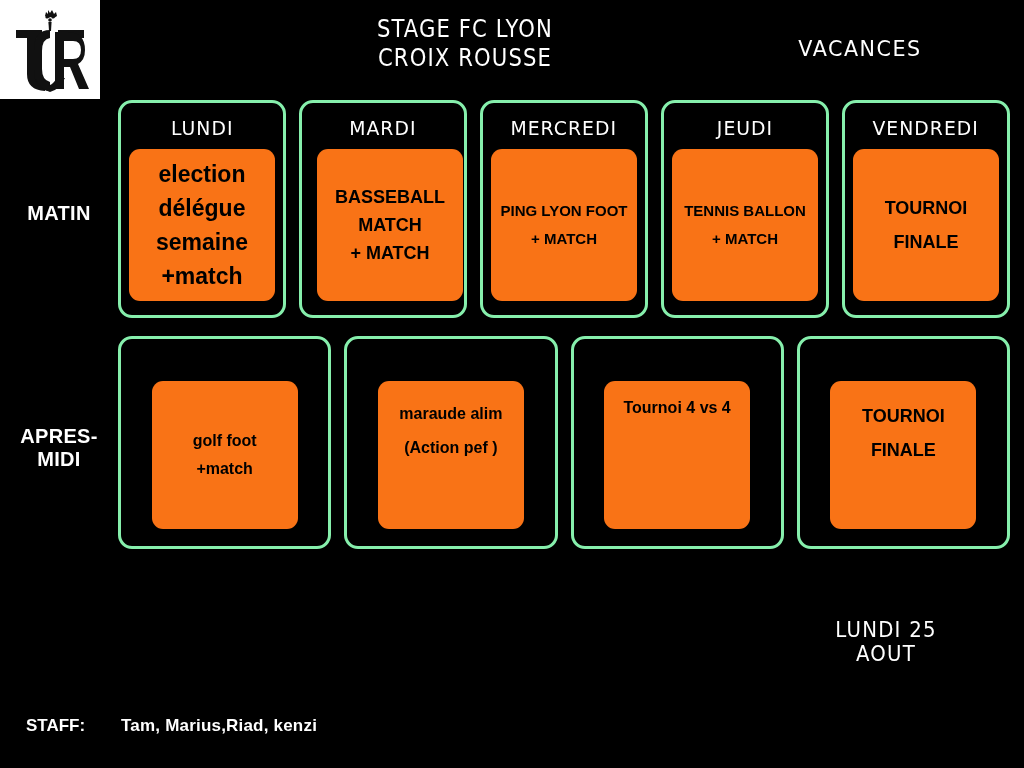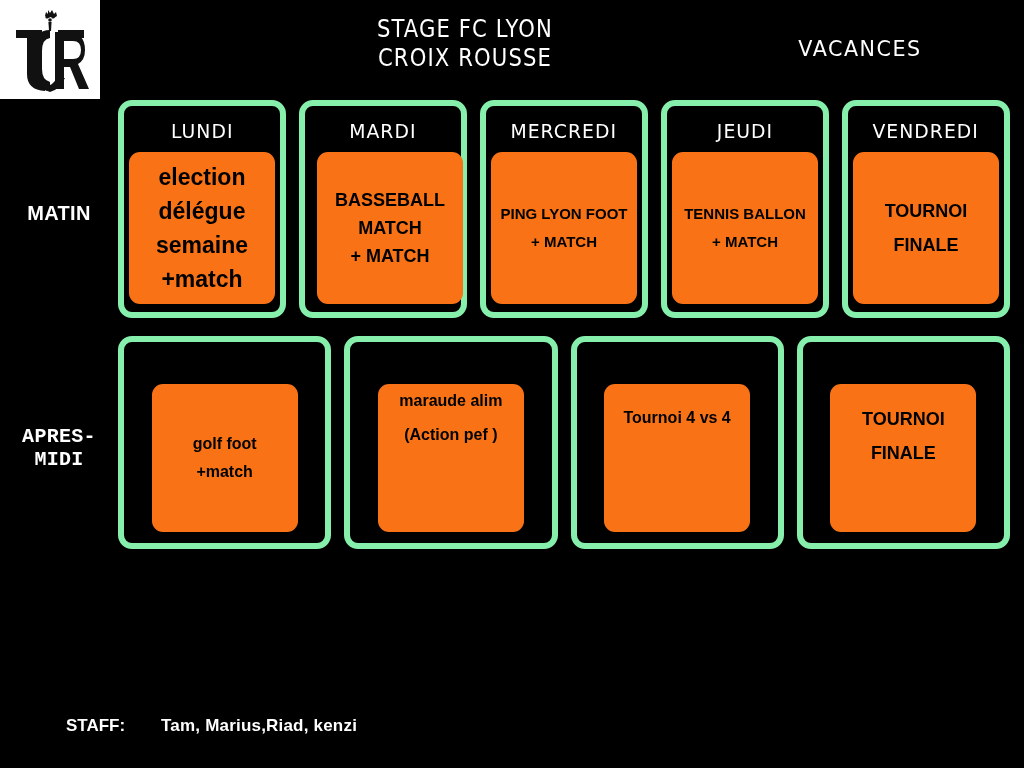--- a/index.html
+++ b/index.html
@@ -68,40 +68,40 @@
     position: absolute;
     left: 0;
     width: 118px;
     text-align: center;
     font-size: 20px;
     font-weight: bold;
     color: #ffffff;
     letter-spacing: 0.3px;
   }
   #label-matin   { top: 202px; }
-  #label-apresmidi { top: 425px; font-family: Liberation Mono, monospace; }
+  #label-apresmidi { top: 425px; }
 
   
   .grid {
     position: absolute;
     left: 118px;
     top: 100px;
     width: 892px;
   }
   .row {
     display: flex;
     gap: 13px;
     align-items: stretch;
   }
   .row-morning   { height: 218px; }
   .row-afternoon { height: 213px; margin-top: 18px; }
 
   .cell {
     flex: 1 1 0;
-    border: 6px solid #86efac;
+    border: 3px solid #86efac;
     border-radius: 14px;
     background: #000000;
     position: relative;
     display: flex;
     flex-direction: column;
     align-items: center;
     box-sizing: border-box;
     overflow: visible;
   }
   .day-name {
@@ -177,21 +177,20 @@
 
   .staff {
     position: absolute;
     left: 26px;
     top: 716px;
     display: flex;
     align-items: baseline;
     font-size: 17px;
     font-weight: bold;
     color: #ffffff;
-    margin-left: 40px;
   }
   .staff-label { width: 95px; }
   .staff-names { letter-spacing: 0.2px; }
 </style>
 </head>
 <body>
 
 <div class="logo-box">
   <svg width="78" height="84" viewBox="0 0 78 84" aria-hidden="true">
     <g fill="#111111">
@@ -291,41 +290,45 @@
 
     <div class="cell">
       <div class="note fs-pm-b">
         <span class="ln">golf foot</span>
         <span class="ln">+match</span>
       </div>
     </div>
 
 
     <div class="cell">
-      <div class="note fs-pm-c" style="justify-content:flex-start; ">
+      <div class="note fs-pm-c" style="justify-content:flex-start; padding-top:16px;">
         <span class="ln">maraude alim</span>
         <span class="ln">(Action pef )</span>
       </div>
     </div>
 
     <div class="cell">
-      <div class="note fs-pm-b" style="justify-content:flex-start; padding-top:20px;">
+      <div class="note fs-pm-b" style="justify-content:flex-start; padding-top:13px;">
         <span class="ln">Tournoi 4 vs 4</span>
       </div>
     </div>
 
     <div class="cell">
       <div class="note fs-pm-d" style="justify-content:flex-start; padding-top:18px;">
         <span class="ln">TOURNOI</span>
         <span class="ln">FINALE</span>
       </div>
     </div>
 
   </div>
 </div>
 
 <div class="dates">
+  <div class="date-block">
+    <div class="date-line">LUNDI 25</div>
+    <div class="date-line">AOUT</div>
+  </div>
 </div>
 
 <div class="staff">
   <span class="staff-label">STAFF:</span>
   <span class="staff-names">Tam, Marius,Riad, kenzi</span>
 </div>
 
 </body></html>

